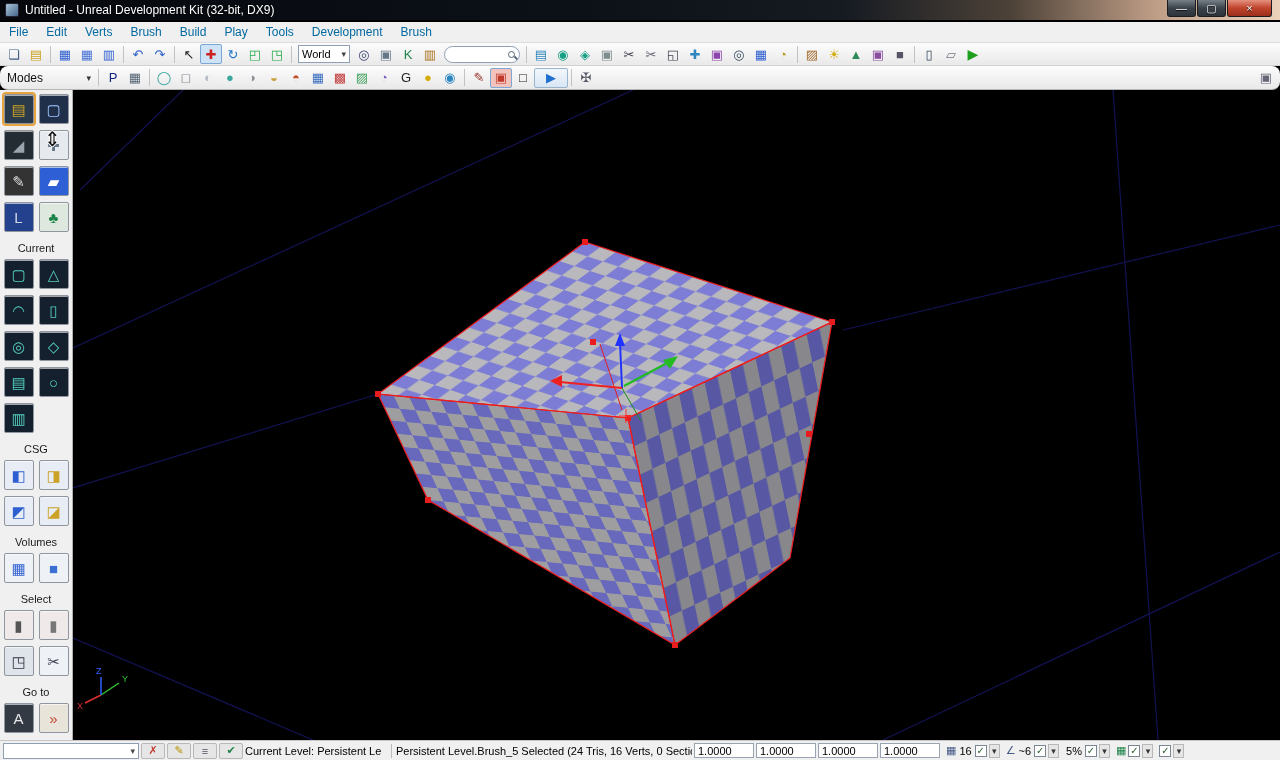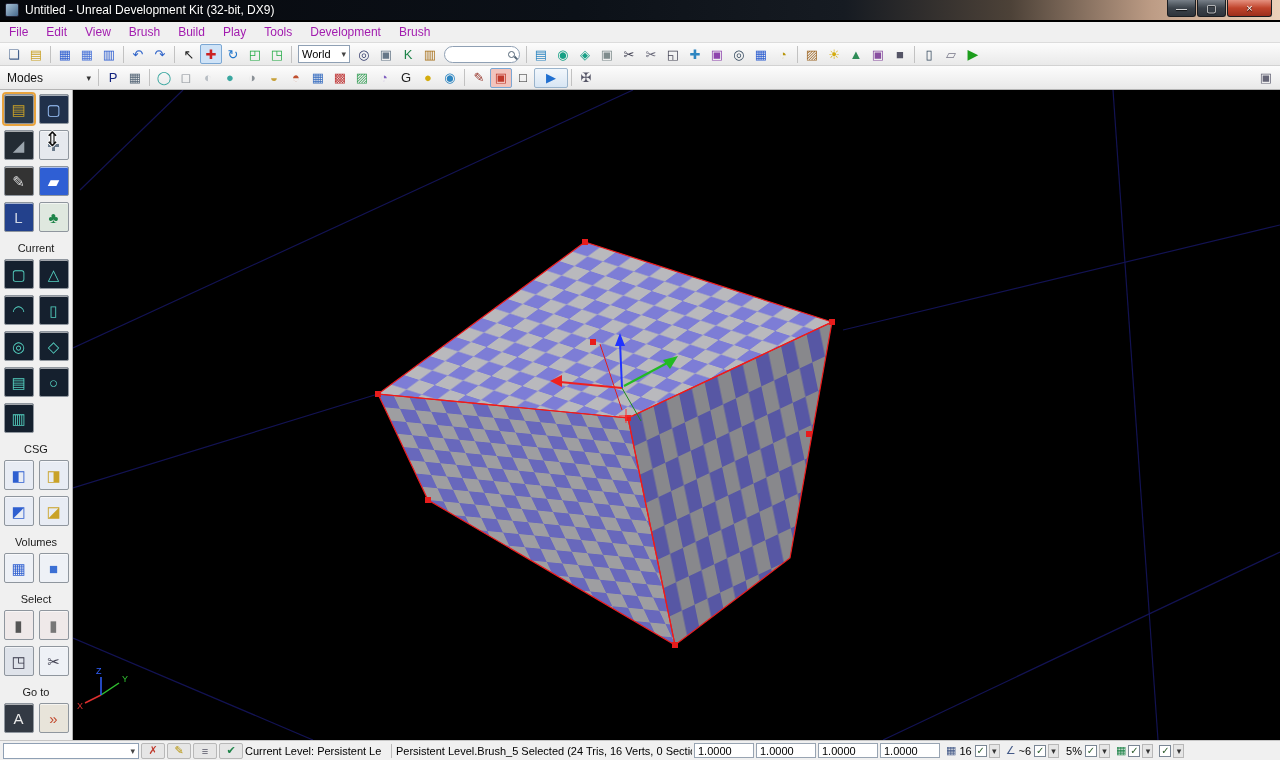--- a/index.html
+++ b/index.html
@@ -20,30 +20,30 @@
   .win-buttons { position:absolute; right:8px; top:0; display:flex; }
   .win-btn {
     width:29px; height:17px; margin-left:1px; display:flex; align-items:center; justify-content:center;
     font-size:11px; color:#fff; background:linear-gradient(#777f88,#3c434b 50%,#2e343b);
     border:1px solid #1a1d21; border-top:none; border-radius:0 0 3px 3px; text-shadow:0 1px 1px #000;
   }
   .win-btn.close { width:45px; background:linear-gradient(#e59180,#c0442c 50%,#9c2f1c); }
   
   .menubar {
     position:absolute; top:22px; left:0; width:1280px; height:21px; background:#f0f0f0;
-    border-bottom:1px solid #dcdcdc; display:flex; align-items:center; color:#a21caf;
+    border-bottom:1px solid #dcdcdc; display:flex; align-items:center; color:#0369a1;
   }
   .menu-item { padding:3px 9px; }
   
   .toolbar {
     position:absolute; left:0; width:1280px; display:flex; align-items:center;
     background:linear-gradient(#fcfcfc,#e9e9e9); padding:0 3px;
   }
   #toolbar1 { top:43px; height:23px; border-bottom:1px solid #d2d2d2; }
-  #toolbar2 { top:66px; height:24px; border-bottom:1px solid #b5b5b5; }
+  #toolbar2 { top:66px; height:24px; border-bottom:1px solid #b5b5b5;border-radius:8px; }
   .tgroup { display:contents; }
   .tbtn {
     width:22px; height:20px; display:flex; align-items:center; justify-content:center;
     font-size:13px; line-height:1; border:1px solid transparent; border-radius:2px; color:#333; flex:0 0 auto;
   }
   .tbtn.selected { background:#cfe3f7; border-color:#7aa7d4; }
   .tsep { width:1px; height:17px; background:#c2c2c2; margin:0 3px; flex:0 0 auto; }
   .tcombo {
     height:18px; min-width:52px; background:#fff; border:1px solid #8fa0b4; display:flex;
     align-items:center; justify-content:space-between; font-size:11px; padding:0 3px; margin:0 3px; flex:0 0 auto;
@@ -118,21 +118,21 @@
     <div class="win-btn">—</div>
     <div class="win-btn">▢</div>
     <div class="win-btn close">×</div>
   </div>
 </div>
 
 <div class="menubar">
 
 <div class="menu-item">File</div>
     <div class="menu-item">Edit</div>
-    <div class="menu-item">View</div>
+    <div class="menu-item">Verts</div>
     <div class="menu-item">Brush</div>
     <div class="menu-item">Build</div>
     <div class="menu-item">Play</div>
     <div class="menu-item">Tools</div>
     <div class="menu-item">Development</div>
     <div class="menu-item">Brush</div>
   </div>
 
 <div class="toolbar" id="toolbar1">
   <div class="tgroup"><div class="tbtn" style="color: rgb(68, 97, 140);">❏</div><div class="tbtn" style="color: rgb(201, 162, 39);">▤</div></div>

